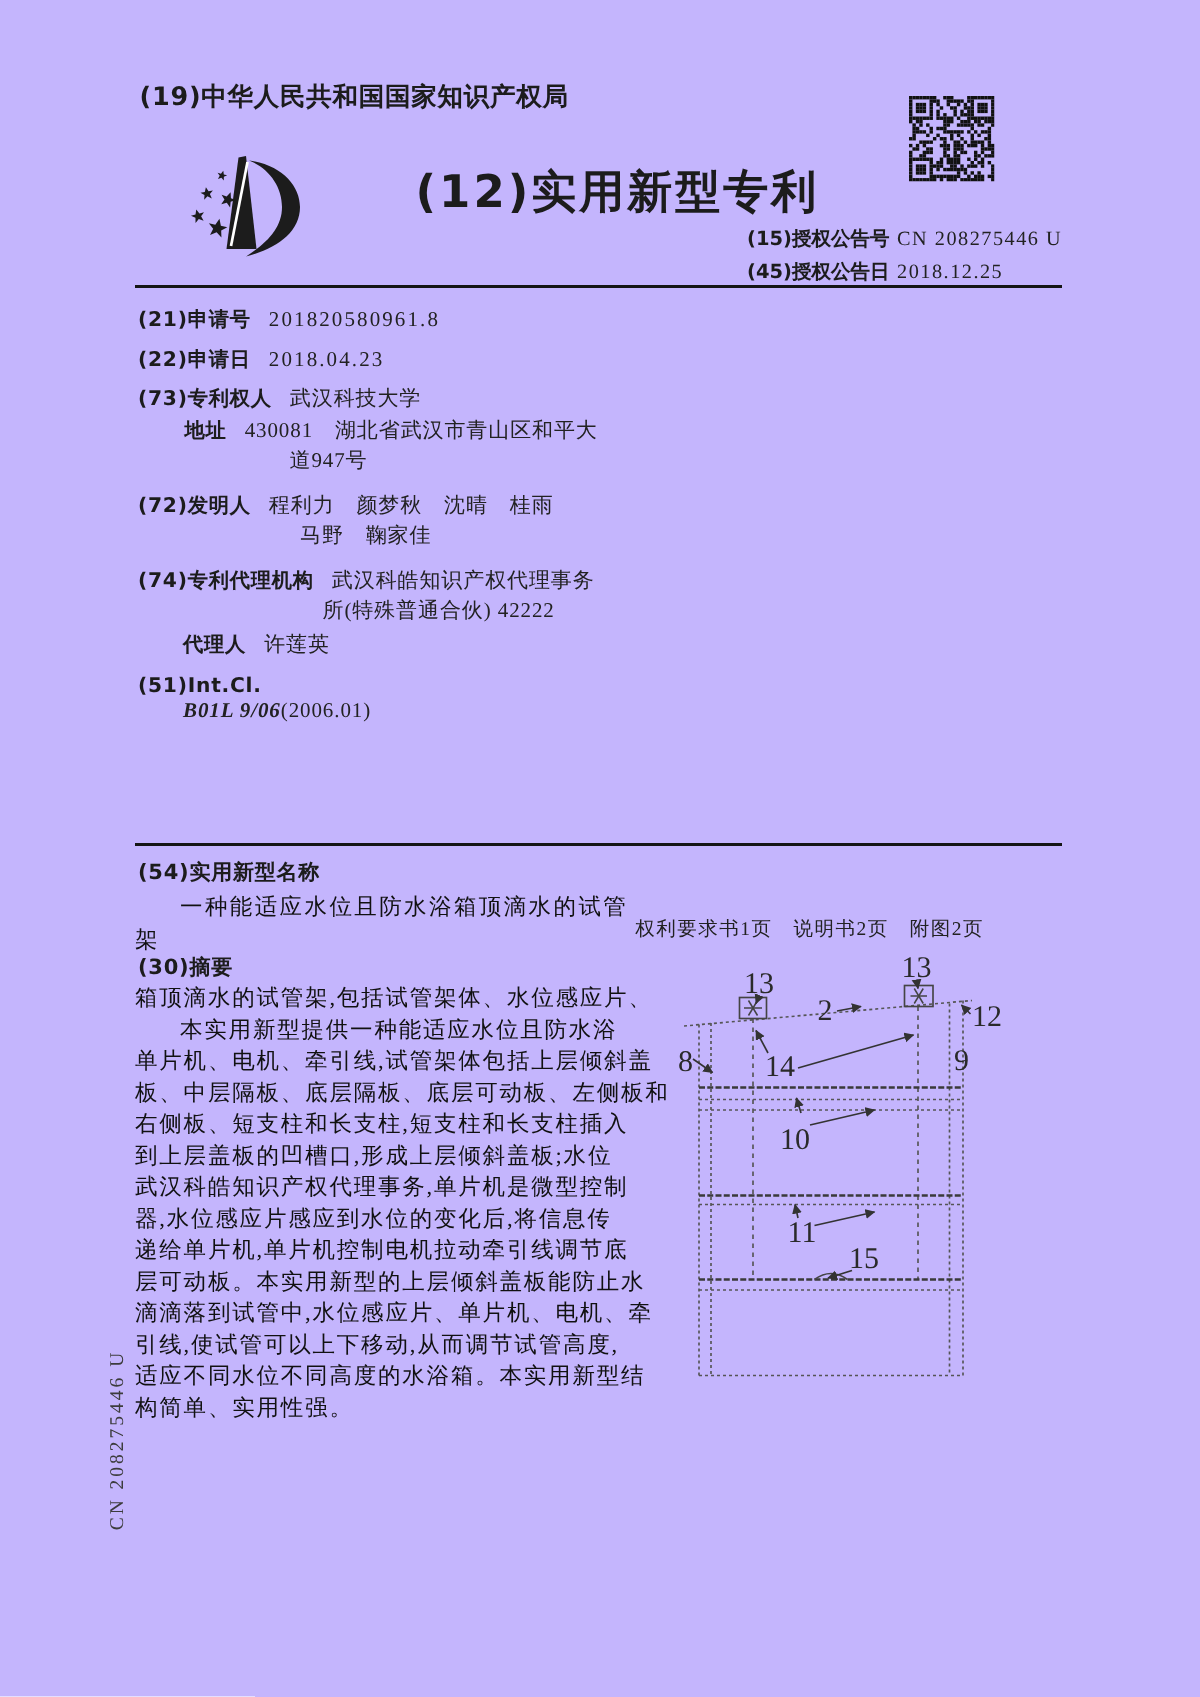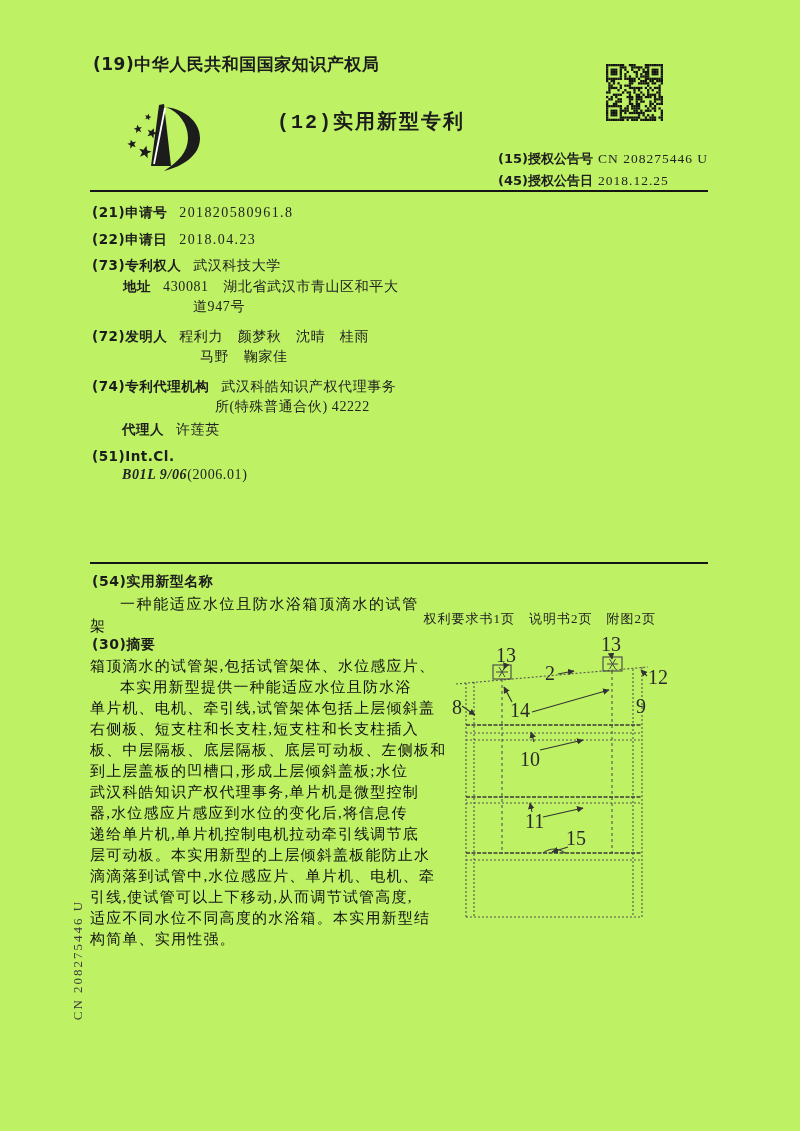--- a/index.html
+++ b/index.html
@@ -1,22 +1,22 @@
 <!DOCTYPE html>
 <html><head>
 <meta charset="utf-8">
 <title>CN 208275446 U</title>
 <style>
   html,body{margin:0;padding:0;background:#fff;}
-  .page{position:relative;width:800px;height:1131px;background:#bef264;overflow:hidden;
+  .page{position:relative;width:800px;height:1131px;background:#c4b5fd;overflow:hidden;
         font-family:"DejaVu Sans","Liberation Sans",sans-serif;color:#1c1c1c;}
   .abs{position:absolute;white-space:nowrap;}
   .hei{font-family:"DejaVu Sans","Liberation Sans",sans-serif;font-weight:bold;}
   .office{font-size:17px;letter-spacing:.5px;}
-  .doctype{font-size:20px;letter-spacing:2px;font-family:Liberation Mono, monospace;}
+  .doctype{font-size:30px;letter-spacing:2px;}
   .publine .lb{font-size:13px;font-weight:bold;}
   .publine .vl{font-family:"Liberation Serif","DejaVu Serif",serif;font-size:13.5px;letter-spacing:1px;color:#222;}
   .rule{position:absolute;left:90px;width:618px;height:2px;background:#151515;}
   .brow .lb{font-size:13.5px;font-weight:bold;letter-spacing:.5px;}
   .brow .vl{font-family:"Liberation Serif","DejaVu Serif",serif;font-size:14px;color:#222;margin-left:7px;letter-spacing:.6px;}
   .brow .num{letter-spacing:1.4px;}
   .cont{font-family:"Liberation Serif","DejaVu Serif",serif;font-size:14px;color:#222;letter-spacing:.6px;}
   .ital{font-style:italic;font-weight:bold;}
   .pagination{font-family:"Liberation Serif","DejaVu Serif",serif;font-size:13px;color:#222;
               letter-spacing:1px;text-align:right;width:356px;}
@@ -452,22 +452,22 @@
 
   <div class="abs seclabel" style="left:92px;top:573px;">(54)实用新型名称</div>
   <div class="abs titleline" style="left:120px;top:595px;">一种能适应水位且防水浴箱顶滴水的试管</div>
   <div class="abs titleline" style="left:90px;top:617px;">架</div>
 
   <div class="abs seclabel" style="left:92px;top:636px;">(30)摘要</div>
   <div class="abstract">
     <div class="ln">箱顶滴水的试管架,包括试管架体、水位感应片、</div>
     <div class="ln ind">本实用新型提供一种能适应水位且防水浴</div>
     <div class="ln">单片机、电机、牵引线,试管架体包括上层倾斜盖</div>
+    <div class="ln">板、中层隔板、底层隔板、底层可动板、左侧板和</div>
     <div class="ln">右侧板、短支柱和长支柱,短支柱和长支柱插入</div>
-    <div class="ln">板、中层隔板、底层隔板、底层可动板、左侧板和</div>
     <div class="ln">到上层盖板的凹槽口,形成上层倾斜盖板;水位</div>
     <div class="ln">武汉科皓知识产权代理事务,单片机是微型控制</div>
     <div class="ln">器,水位感应片感应到水位的变化后,将信息传</div>
     <div class="ln">递给单片机,单片机控制电机拉动牵引线调节底</div>
     <div class="ln">层可动板。本实用新型的上层倾斜盖板能防止水</div>
     <div class="ln">滴滴落到试管中,水位感应片、单片机、电机、牵</div>
     <div class="ln">引线,使试管可以上下移动,从而调节试管高度,</div>
     <div class="ln">适应不同水位不同高度的水浴箱。本实用新型结</div>
     <div class="ln">构简单、实用性强。</div>
   </div>

